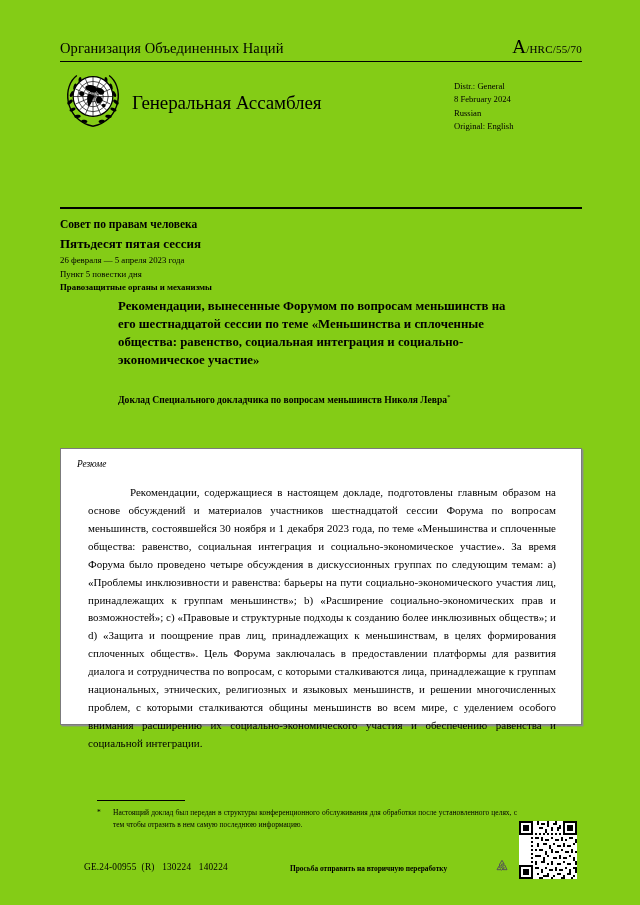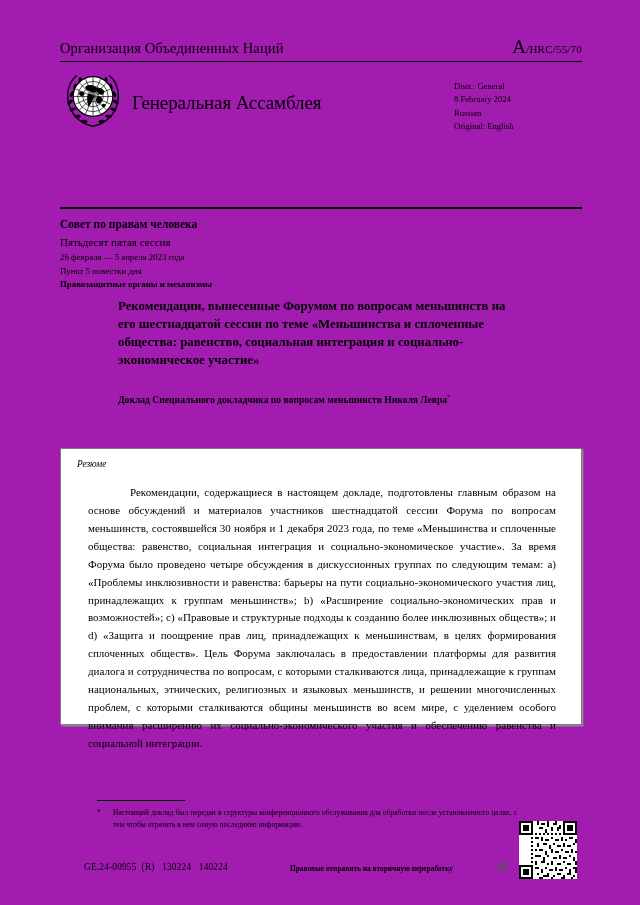--- a/index.html
+++ b/index.html
@@ -14,21 +14,21 @@
     font-family: "Liberation Serif", serif;
     color: #000000;
     position: relative;
     overflow: hidden;
   }
 
   .page {
     position: absolute;
     left: 0; top: 0;
     width: 640px; height: 905px;
-    background: #a21caf;
+    background: #84cc16;
   }
 
   
   .header {
     position: absolute;
     left: 60px; top: 36px;
     width: 522px;
   }
 
   .hdr-line1 {
@@ -97,21 +97,21 @@
 
   
   .session {
     position: absolute;
     left: 60px; top: 216px;
     width: 522px;
     font-size: 9.2px;
     line-height: 1.52;
   }
   .session .s-body { font-weight: bold; font-size: 11.5px; margin-bottom: 1px; }
-  .session .s-sub   { font-weight: normal; font-size: 11px; }
+  .session .s-sub   { font-weight: bold; font-size: 13px; }
   .session .s-date  { font-weight: normal; font-size: 8.8px; }
   .session .s-item  { font-weight: normal; font-size: 8.8px; }
   .session .s-agenda{ font-weight: bold; font-size: 8.8px; }
 
   
   .title-block {
     position: absolute;
     left: 118px; top: 297px;
     width: 400px;
   }
@@ -310,21 +310,21 @@
   </div>
 
   <div class="fn-rule"></div>
   <div class="footnote">
     <span class="fn-star">*</span>
     <span class="fn-body">Настоящий доклад был передан в структуры конференционного обслуживания для обработки после установленного целях, с тем чтобы отразить в нем самую последнюю информацию.</span>
   </div>
 
   <div class="footer-job">GE.24-00955  (R)   130224   140224</div>
 
-  <div class="footer-recycle">Правовые отправить на вторичную переработку</div>
+  <div class="footer-recycle">Просьба отправить на вторичную переработку</div>
 
   <div class="recycle-icon">
     <svg viewBox="0 0 24 24" width="16" height="16" aria-hidden="true">
       <g fill="none" stroke="#555" stroke-width="1.5" stroke-linejoin="round">
         <path d="M12 3.5 L15.2 9 L11.6 9 L11.6 12 L8.3 12 L8.3 9 L8.8 9 Z"></path>
         <path d="M19.5 17.5 L13.6 17.5 L15.4 14.4 L12.8 12.9 L14.5 10 L17 11.5 L16.8 12 Z"></path>
         <path d="M4.5 17.5 L7.5 12.3 L9.3 15.4 L11.9 13.9 L13.6 16.8 L11 18.3 L10.5 17.5 Z"></path>
       </g>
     </svg>
   </div>

